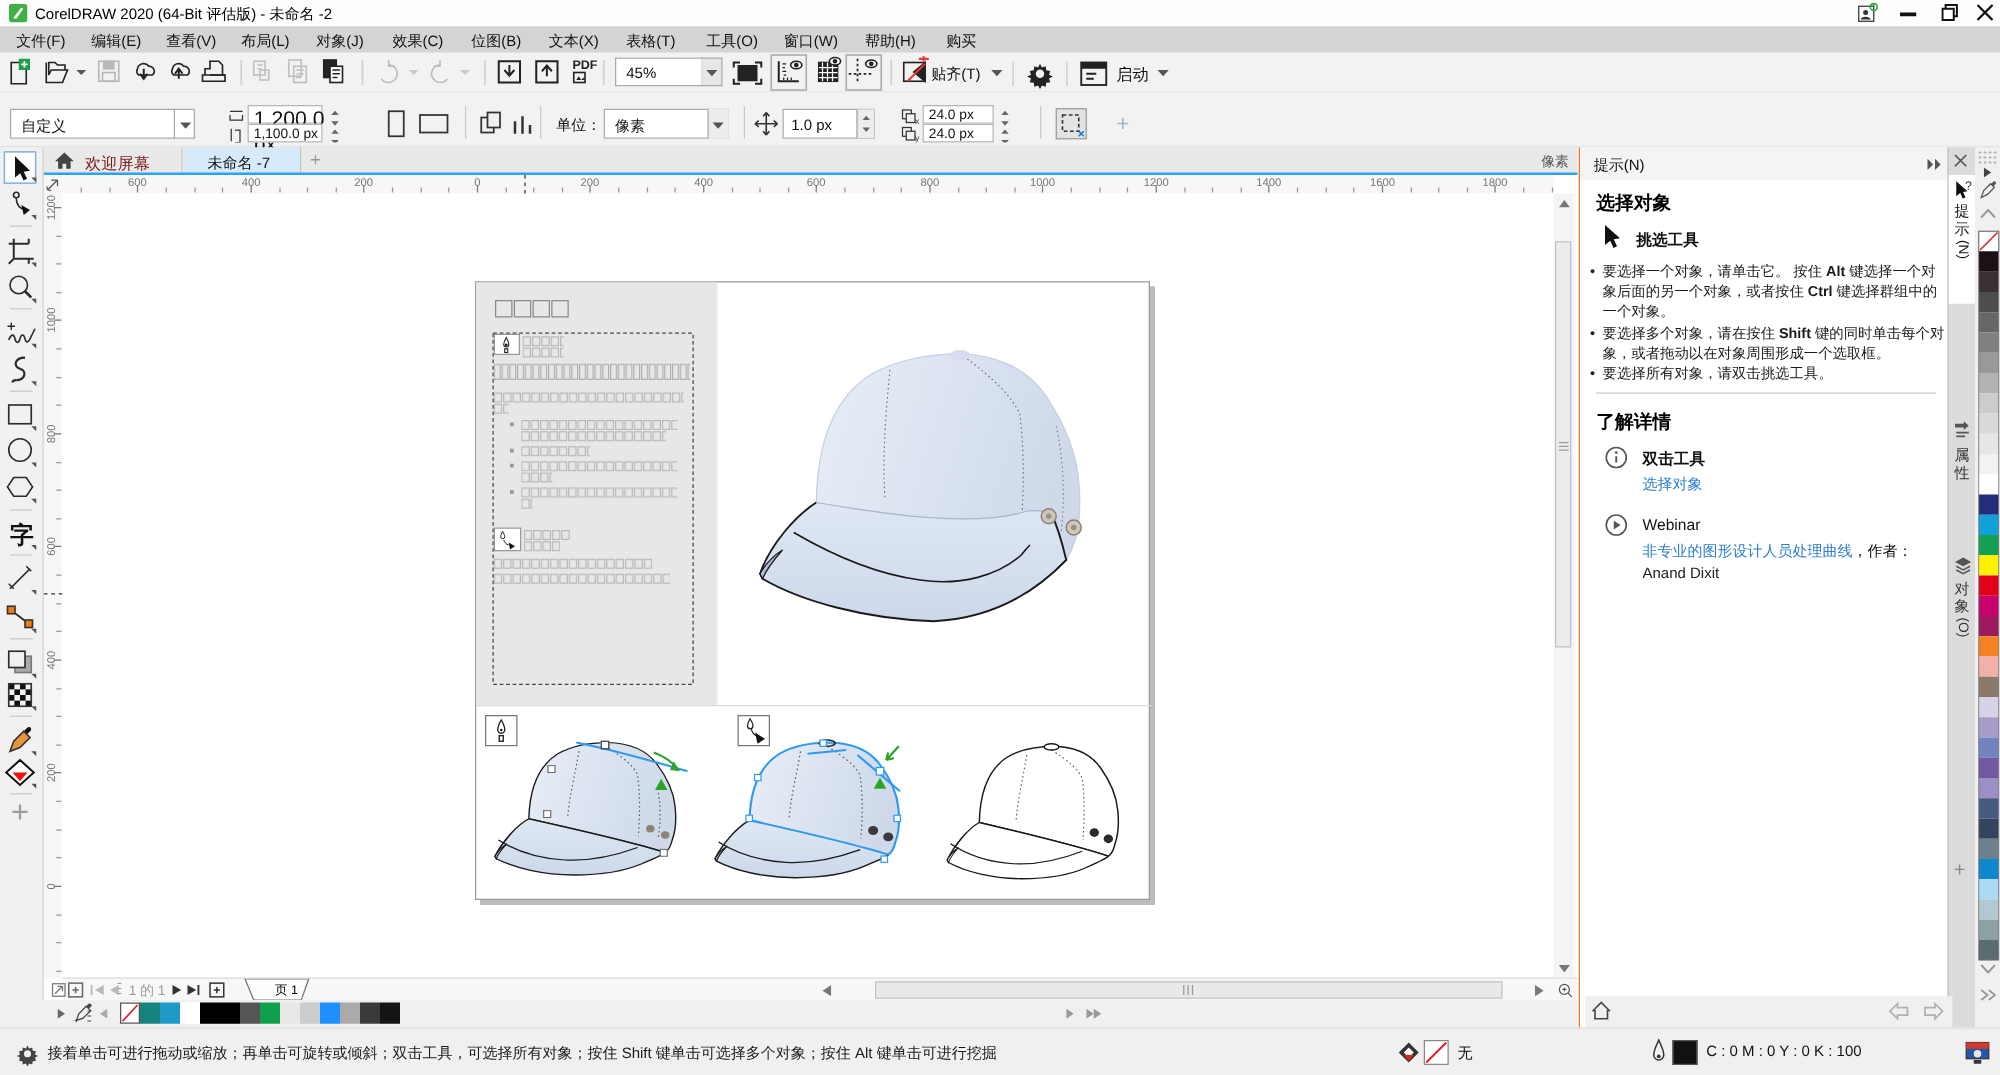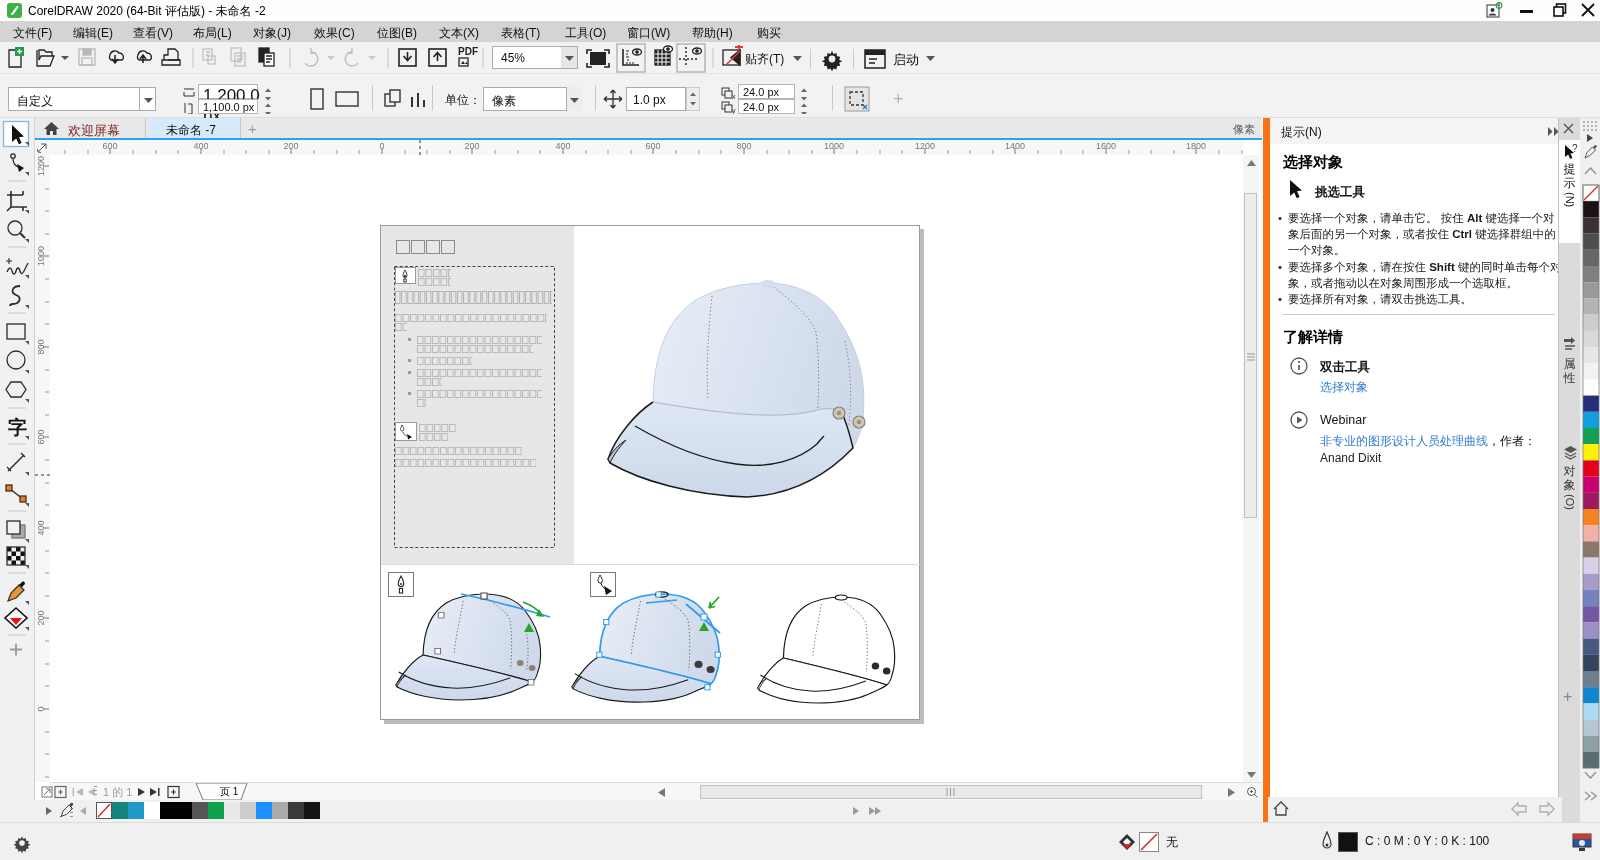--- a/index.html
+++ b/index.html
@@ -25,21 +25,21 @@
 #rcorner { left:35px; top:140px; width:15px; height:15px; background:#f7f7f7; }
 
 #toolbox { left:0; top:118px; width:35px; height:704px; background:#f1f1f1; border-right:1px solid #d2d2d2; }
 
 #canvas { left:50px; top:155px; width:1193px; height:627px; background:#ffffff; overflow:hidden; }
 
 #vscroll { left:1243px; top:155px; width:16px; height:627px; background:#f4f4f4; }
 #hscrollrow { left:50px; top:782px; width:1212px; height:18px; background:#f7f7f7; border-top:1px solid #dcdcdc; }
 #palrow { left:0; top:800px; width:1262px; height:22px; background:#f0f0f0; }
 
-#docker { left:1263px; top:118px; width:295px; height:704px; background:#ffffff; border-left:7px solid #f97316; }
+#docker { left:1263px; top:118px; width:295px; height:704px; background:#ffffff; border-left:1px solid #f97316; }
 #dockertabs { left:1558px; top:118px; width:22px; height:704px; background:#dbdbdb; border-left:1px solid #c0c0c0; }
 #colorbar { left:1580px; top:118px; width:20px; height:704px; background:#f0f0f0; }
 
 #statusbar { left:0; top:822px; width:1600px; height:38px; background:#f0f0f0; border-top:1px solid #dcdcdc; font-size:12px; }
 .vtext { writing-mode:vertical-rl; text-orientation:mixed; }
 </style>
 </head>
 <body>
 
 <div class="abs" id="titlebar">
@@ -898,20 +898,21 @@
       <path d="M10,3 L4,9 L10,15 L10,12 L18,12 L18,6 L10,6 z"></path>
       <path d="M40,3 L46,9 L40,15 L40,12 L32,12 L32,6 L40,6 z"></path>
     </svg>
 </div>
 
 <div class="abs" id="statusbar">
   <svg class="abs" style="left:12px;top:10px" width="20" height="20" viewBox="0 0 24 24">
       <path fill="#444" d="M12,4 l1.5,3 3,-1 0.5,3.2 3.2,0.5 -1,3 3,1.5 -3,1.5 1,3 -3.2,0.5 -0.5,3.2 -3,-1 -1.5,3 -1.5,-3 -3,1 -0.5,-3.2 -3.2,-0.5 1,-3 -3,-1.5 3,-1.5 -1,-3 3.2,-0.5 0.5,-3.2 3,1 z"></path>
       <circle cx="12" cy="12" r="3.4" fill="#f0f0f0"></circle>
     </svg>
+  <div class="abs" style="left:38px;top:11px;color:#1a1a1a">接着单击可进行拖动或缩放；再单击可旋转或倾斜；双击工具，可选择所有对象；按住 Shift 键单击可选择多个对象；按住 Alt 键单击可进行挖掘</div>
   <svg class="abs" style="left:1117px;top:9px" width="20" height="20" viewBox="0 0 20 20">
       <path d="M10,2 L18,10 L10,18 L2,10 z" fill="#333"></path>
       <path d="M10,6 L14,10 L10,14 L6,10 z" fill="#fff"></path>
       <path d="M6,12 h8 l-4,5 z" fill="#d22"></path>
     </svg>
   <div class="abs" style="left:1139px;top:9px;width:20px;height:20px;background:#fff;border:1px solid #888"></div>
   <svg class="abs" style="left:1139px;top:9px" width="20" height="20">
       <line x1="2" y1="18" x2="18" y2="2" stroke="#d22" stroke-width="1.6"></line>
     </svg>
   <div class="abs" style="left:1166px;top:11px">无</div>

